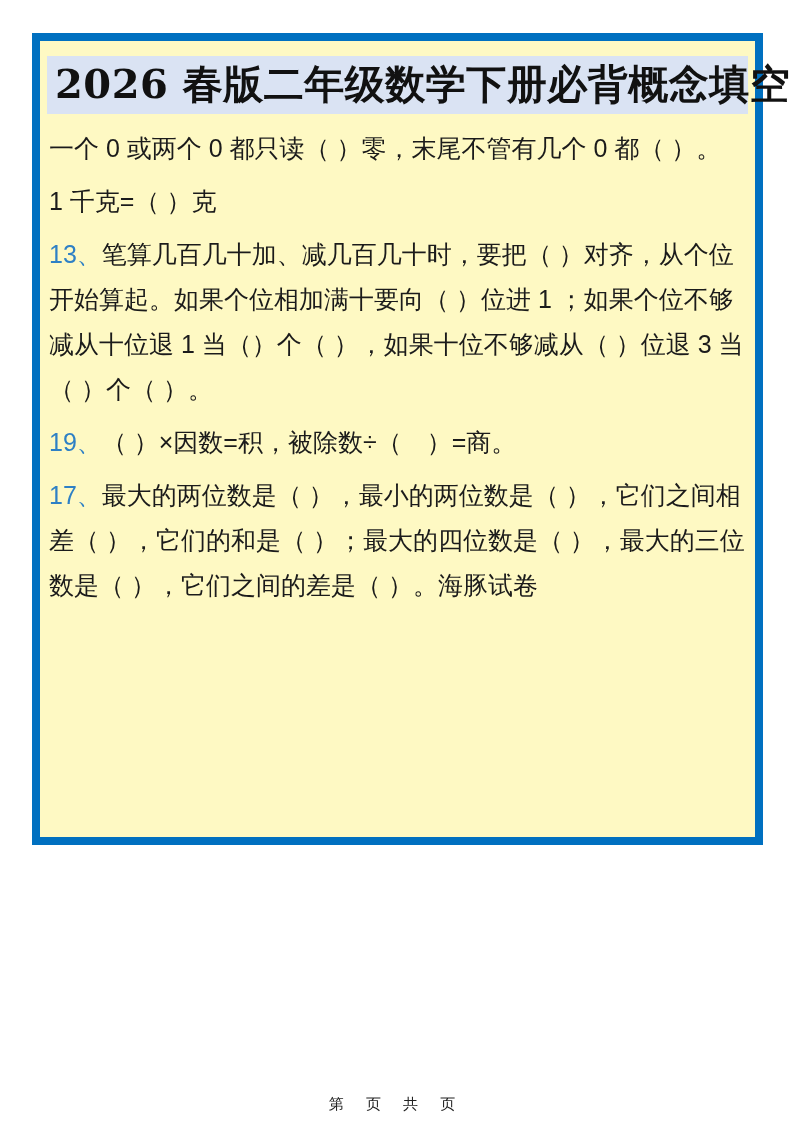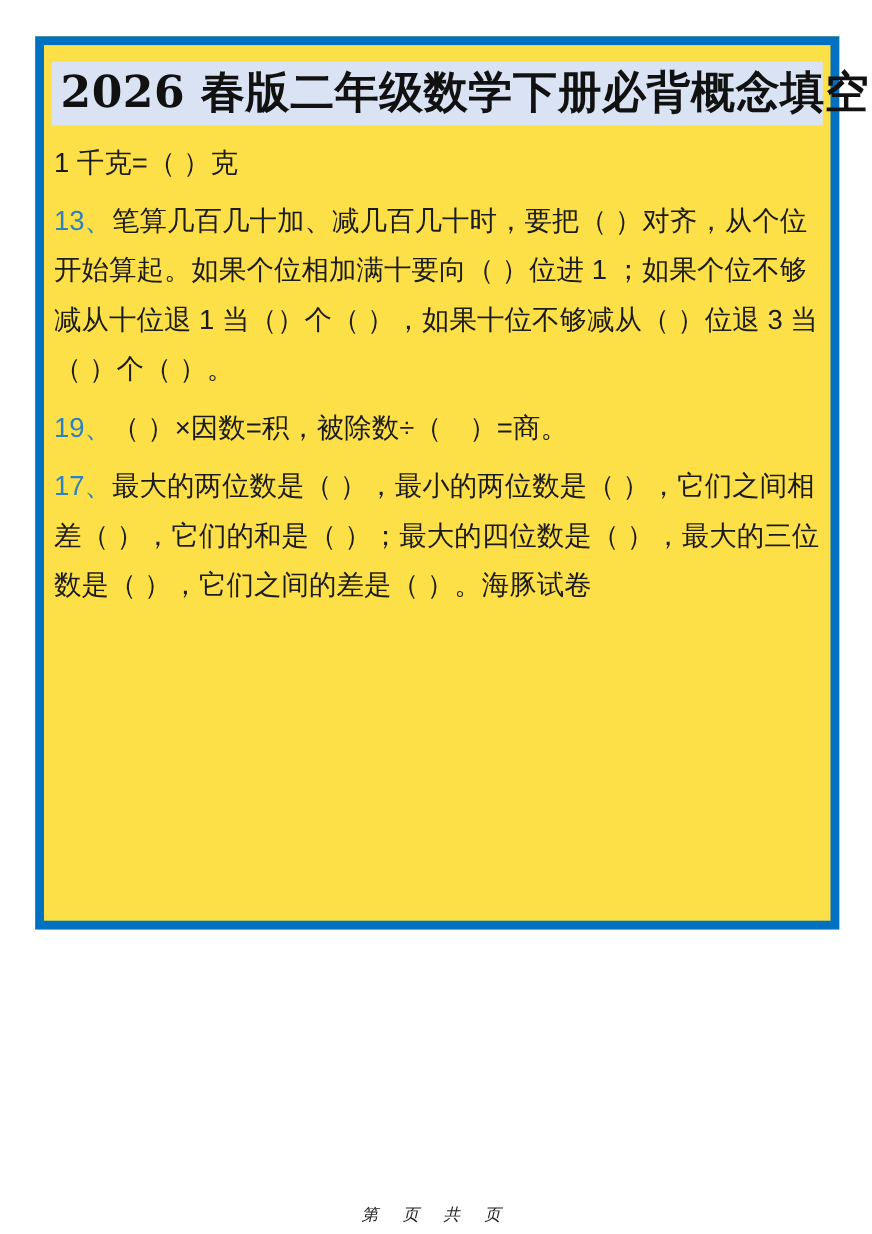--- a/index.html
+++ b/index.html
@@ -15,21 +15,21 @@
     overflow: hidden;
   }
   .page-frame {
     position: absolute;
     left: 32px;
     top: 33px;
     width: 731px;
     height: 812px;
     border: 8px solid #0070C0;
     box-sizing: border-box;
-    background: #fde047;
+    background: #fef9c3;
   }
   .content {
     padding: 15px 7px 0 7px;
   }
   .doc-title {
     background: #DAE3F3;
     color: #111111;
     font-family: "DejaVu Serif", serif;
     font-weight: bold;
     font-size: 40px;
@@ -53,31 +53,31 @@
   .page-footer {
     position: absolute;
     left: 0;
     right: 0;
     top: 1095px;
     text-align: center;
     font-size: 15px;
     letter-spacing: 9px;
     color: #222222;
     font-family: "Liberation Sans", sans-serif;
-    font-style: italic;
   }
 </style>
 </head>
 <body>
 
 <div class="page-frame">
   <div class="content">
 
     <div class="doc-title">2026 春版二年级数学下册必背概念填空</div>
 
+    <p class="para"><span>一个 0 或两个 0 都只读（ ）零，末尾不管有几个 0 都（ ）。</span></p>
 
 
 
     <p class="para"><span>1 千克=（ ）克</span></p>
 
     <p class="para"><span class="item-num">13、</span><span>笔算几百几十加、减几百几十时，要把（ ）对齐，从个位开始算起。如果个位相加满十要向（ ）位进 1 ；如果个位不够减从十位退 1 当（）个（ ），如果十位不够减从（ ）位退 3 当（ ）个（ ）。</span></p>
 
 
     <p class="para"><span class="item-num">19、</span><span>（ ）×因数=积，被除数÷（　）=商。</span></p>
 

